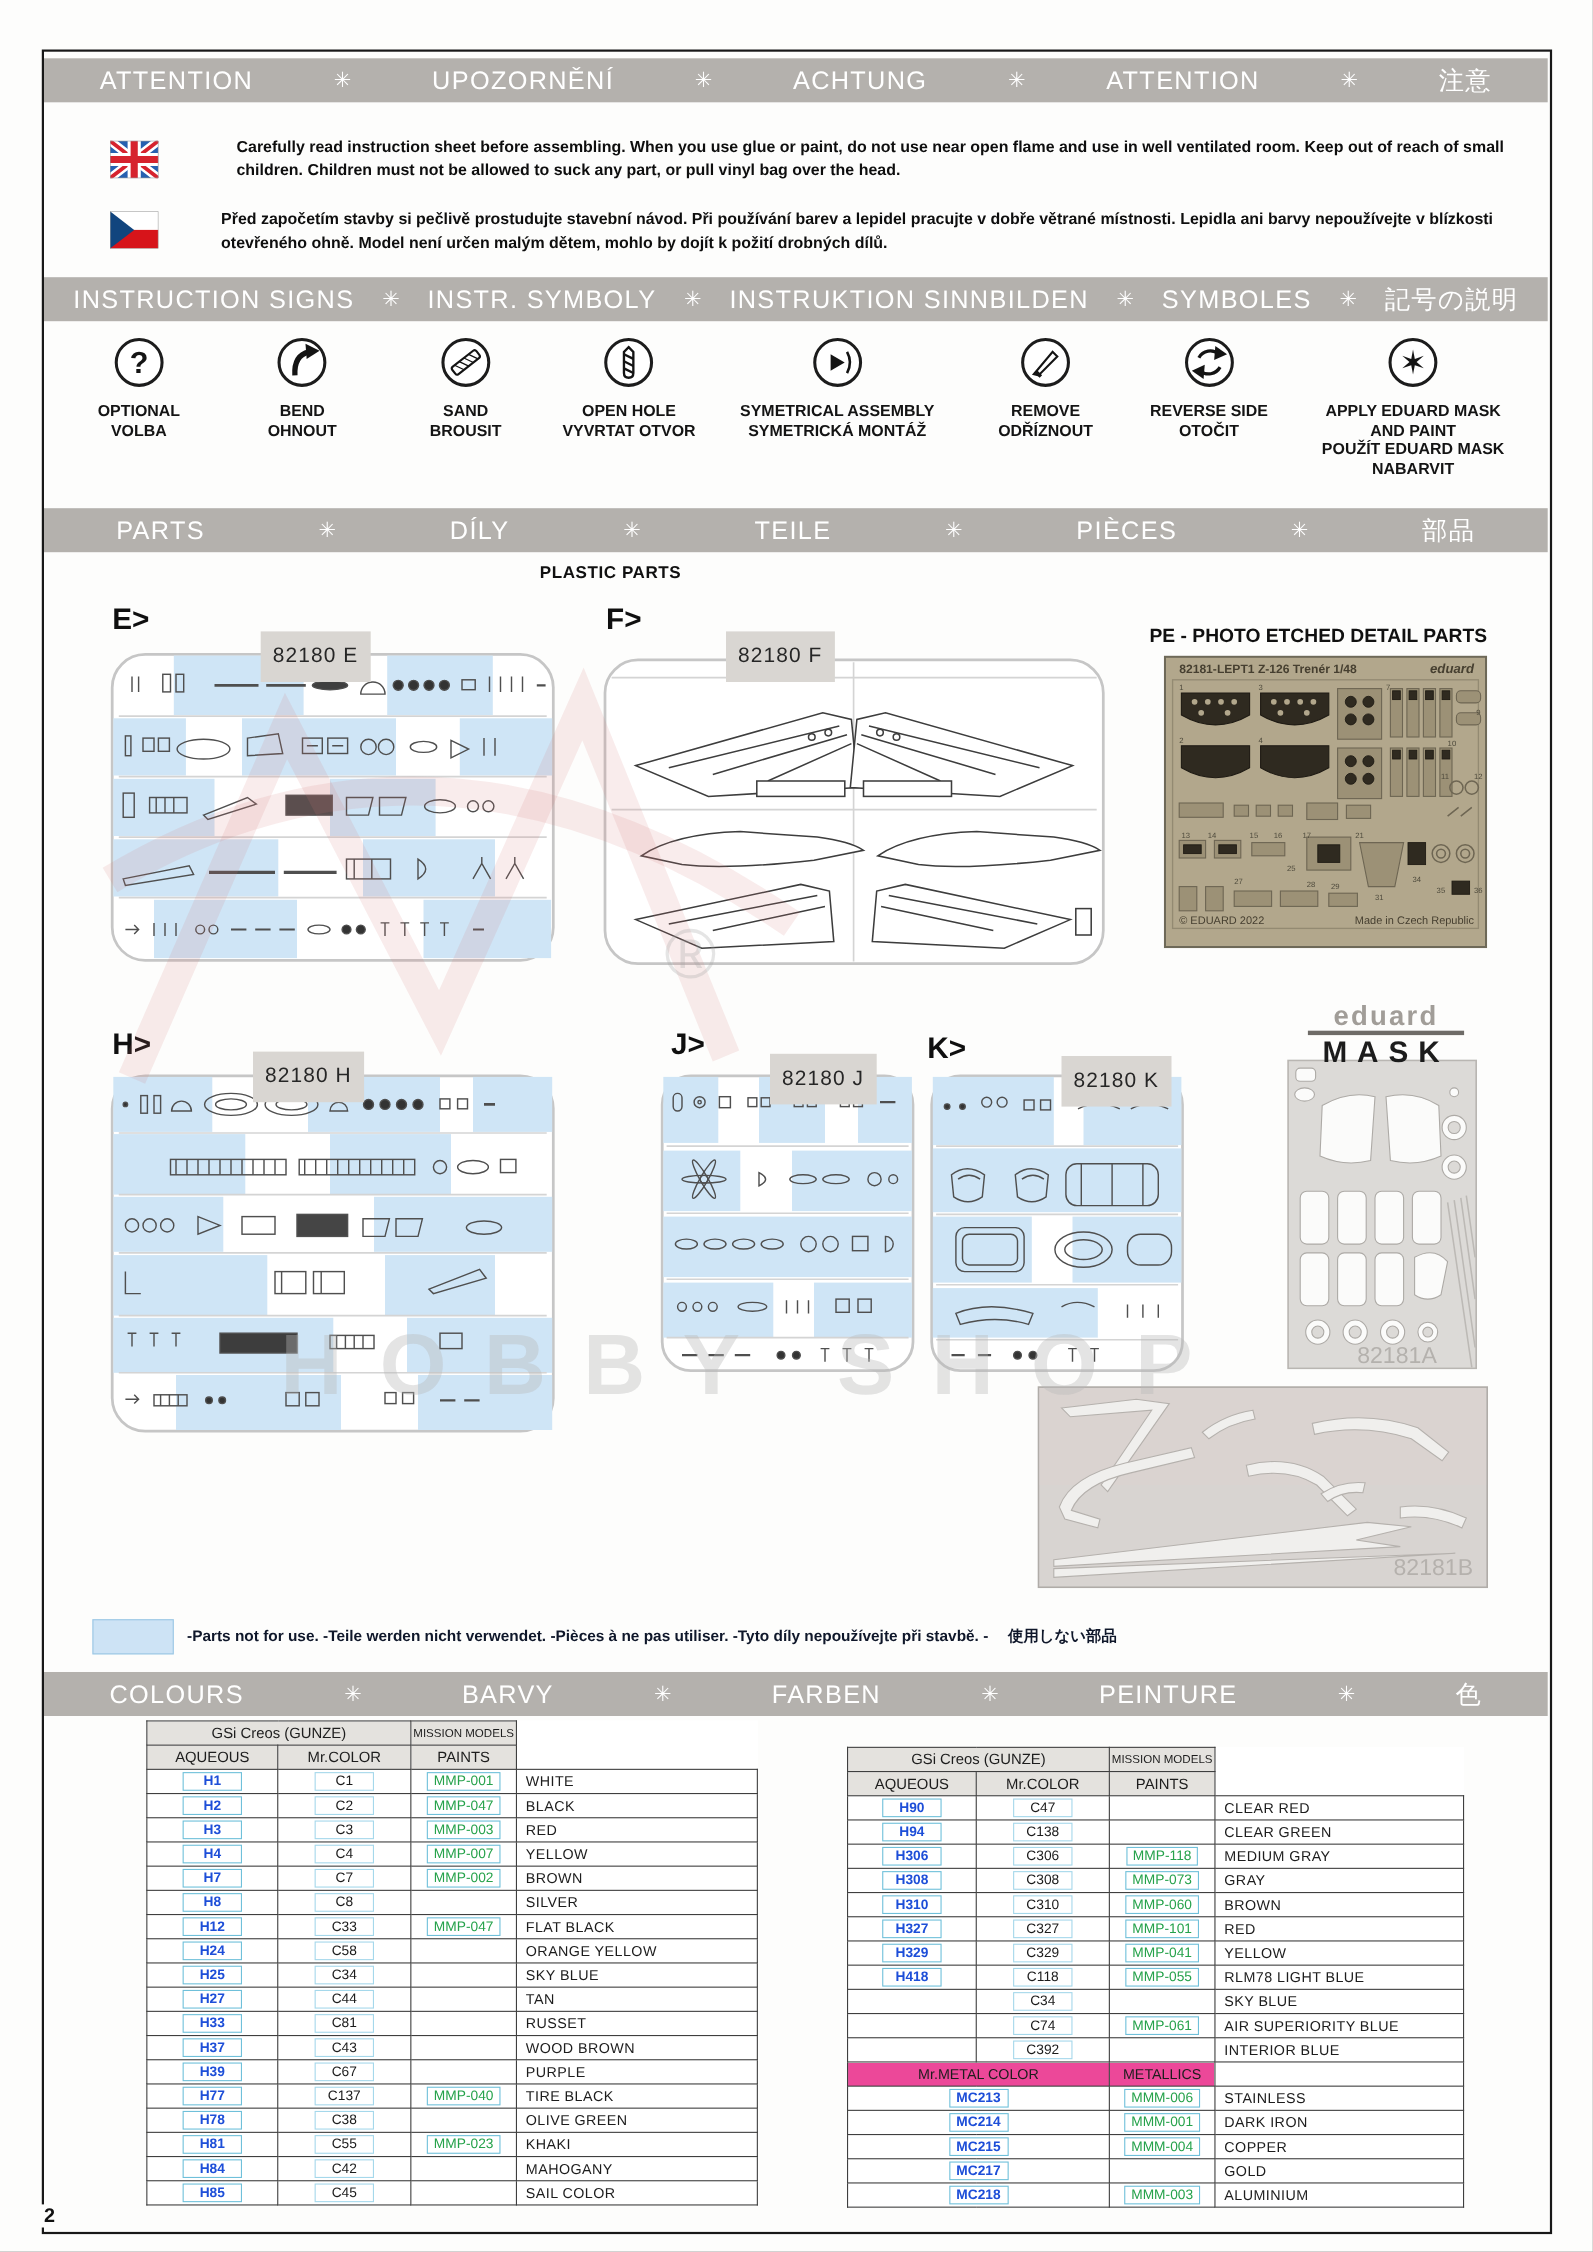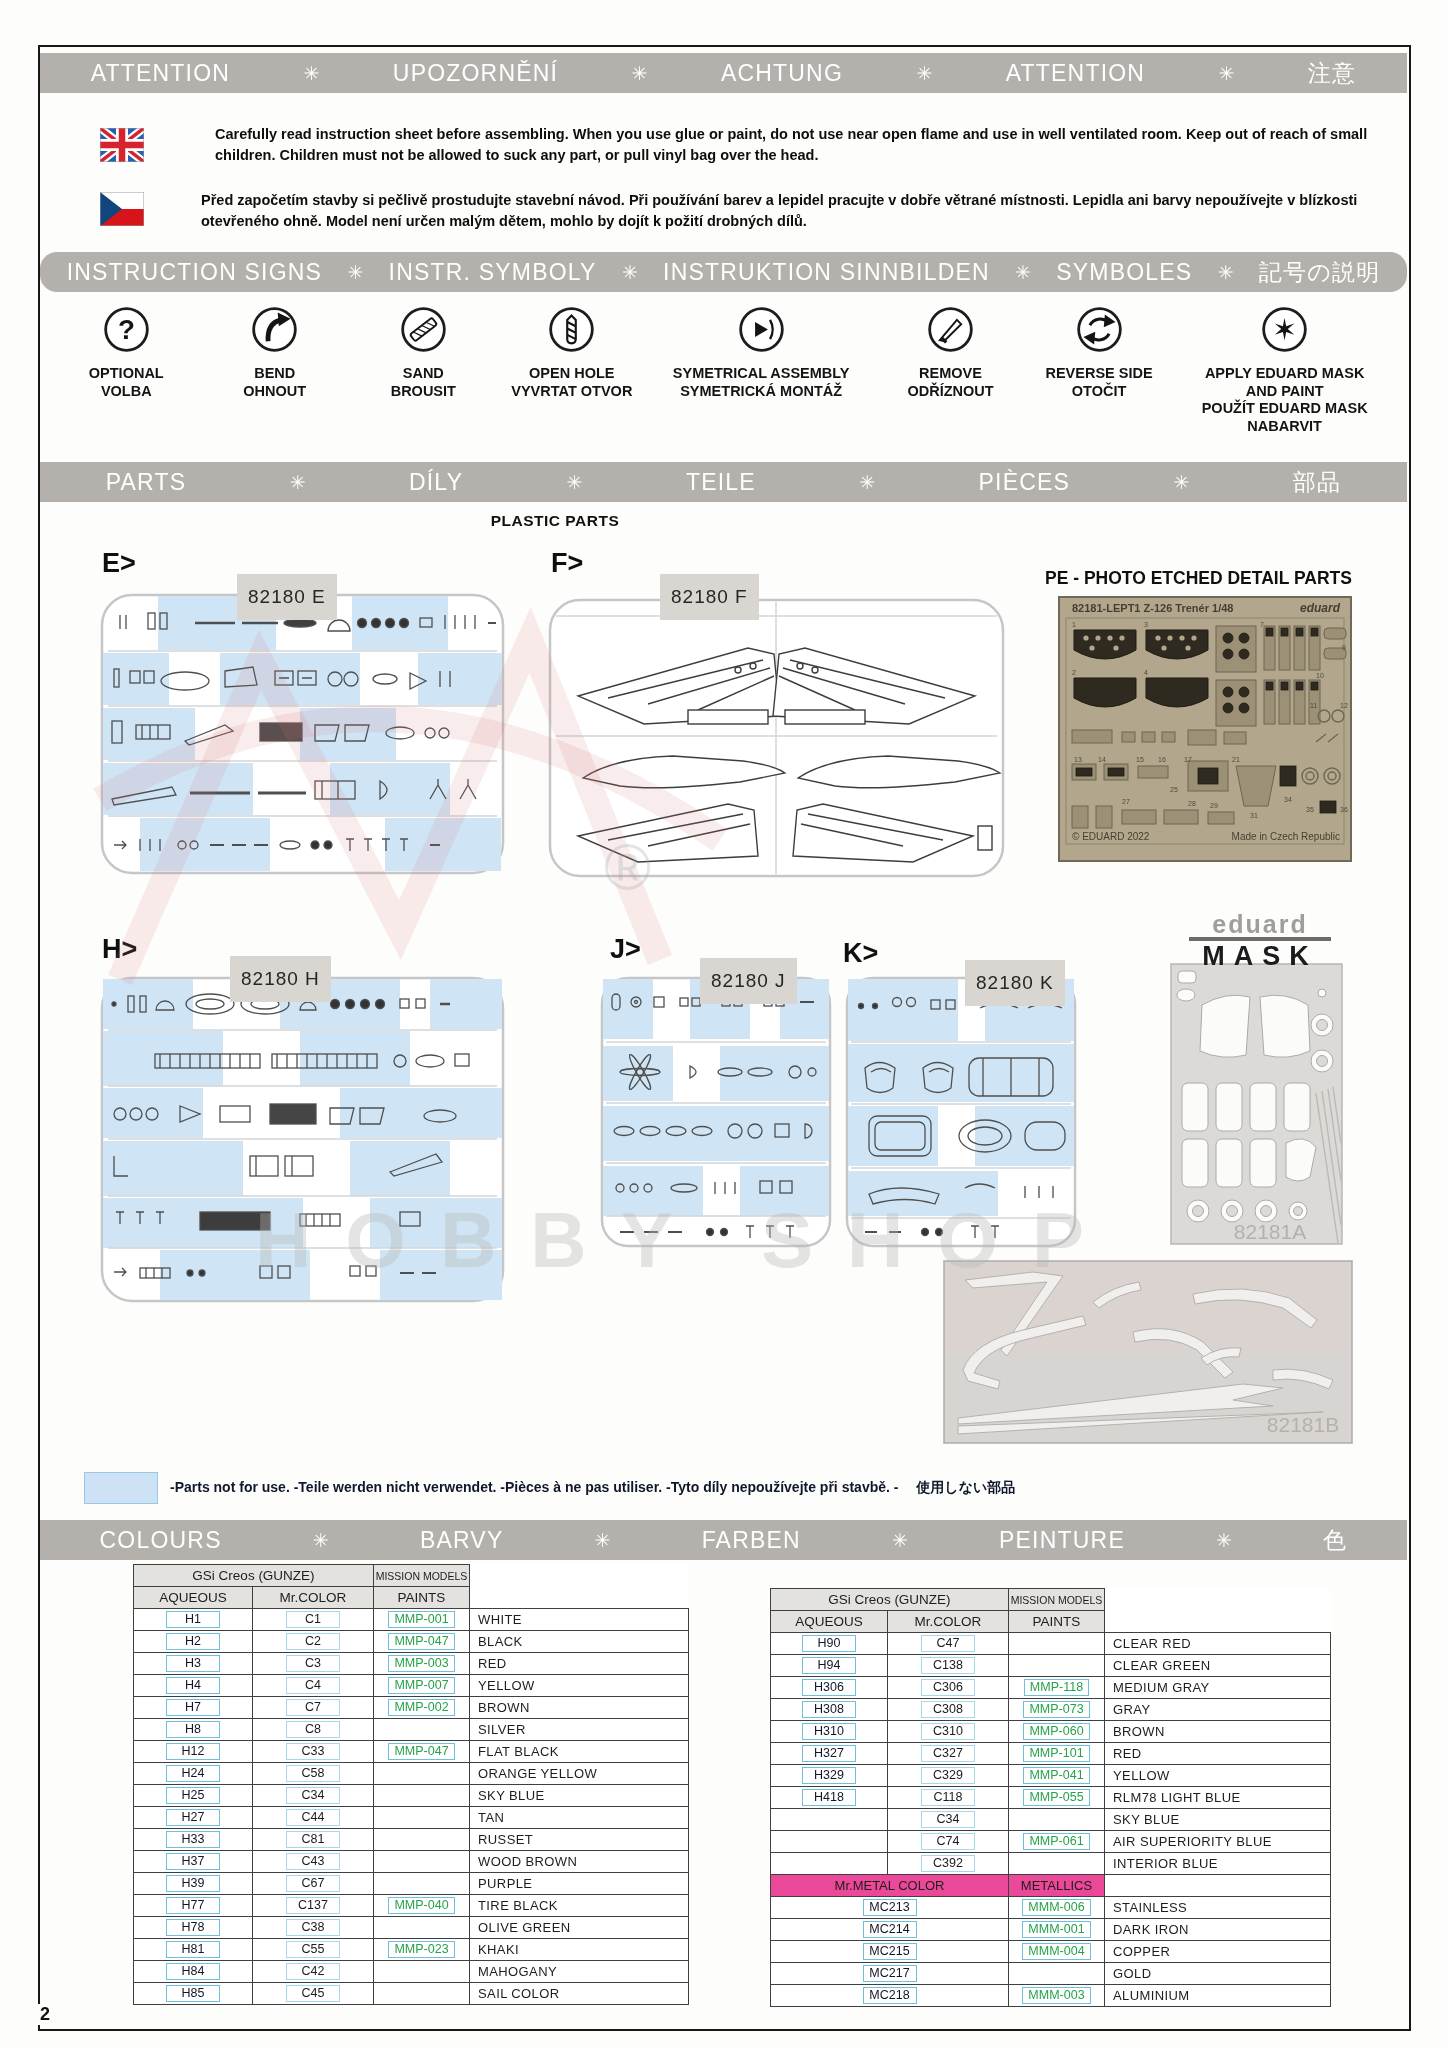--- a/index.html
+++ b/index.html
@@ -38,21 +38,21 @@
   .ctable{border-collapse:collapse;table-layout:fixed;background:#fff;}
   .ctable td{border:1px solid #3f3f3f;height:21px;text-align:center;font-size:13px;color:#1d1d1d;
              padding:0;overflow:hidden;white-space:nowrap;}
   .ctable td.th{background:#e4e2de;font-size:13.5px;}
   .ctable td.brand{font-size:10.5px;text-align:center;}
   .ctable td.ghost{border:none;background:transparent;}
   .ctable td.sec{background:#ec4899;}
   .ctable td.namecell{text-align:left;padding-left:8px;letter-spacing:.4px;}
   .chip{display:inline-block;border:1px solid;padding:0 5px;min-width:42px;font-size:12.5px;
         line-height:15px;background:#fff;box-sizing:content-box;}
-  .chip-h{color:#0f172a;border-color:#6fc0da;}
+  .chip-h{color:#1d4ed8;border-color:#6fc0da;font-weight:bold;}
   .chip-c{color:#1b1b1b;border-color:#a5d8eb;}
   .chip-m{color:#26a24b;border-color:#6fc0da;}
   
   .page-num{font-size:18px;font-weight:bold;color:#111;background:#fdfdfc;padding:0 4px;z-index:6;}
   
   .wm{pointer-events:none;z-index:5;}
   .wm-shop{left:255px;top:1195px;font-size:78px;font-weight:bold;letter-spacing:34px;
            color:rgba(185,185,185,.38);white-space:nowrap;}
   .wm-reg{left:604px;top:830px;font-size:64px;color:rgba(160,160,160,.28);}
   .fret-num{font-size:7px;fill:#4e4a3c;}
@@ -92,21 +92,21 @@
   <div class="abs" style="left:100px;top:192px;">
     <svg width="44" height="34" viewBox="0 0 44 34">
       <rect width="44" height="17" fill="#fff"></rect>
       <rect y="17" width="44" height="17" fill="#d7141a"></rect>
       <path d="M0 0 L22 17 L0 34 Z" fill="#11457e"></path>
       <rect width="44" height="34" fill="none" stroke="#9a9a9a" stroke-width="1"></rect>
     </svg>
   </div>
   <div class="abs warn-text" style="left:201px;top:190px;">Před započetím stavby si pečlivě prostudujte stavební návod. Při používání barev a lepidel pracujte v dobře větrané místnosti. Lepidla ani barvy nepoužívejte v blízkosti otevřeného ohně. Model není určen malým dětem, mohlo by dojít k požití drobných dílů.</div>
 
-  <div class="abs bar" style="top:252px;border-radius:17px;">
+  <div class="abs bar" style="top:252px;">
       <span class="bar-item">INSTRUCTION SIGNS</span>
       <span class="bar-star">✳</span>
       <span class="bar-item">INSTR. SYMBOLY</span>
       <span class="bar-star">✳</span>
       <span class="bar-item">INSTRUKTION SINNBILDEN</span>
       <span class="bar-star">✳</span>
       <span class="bar-item">SYMBOLES</span>
       <span class="bar-star">✳</span>
       <span class="bar-item">記号の説明</span>
     </div>

